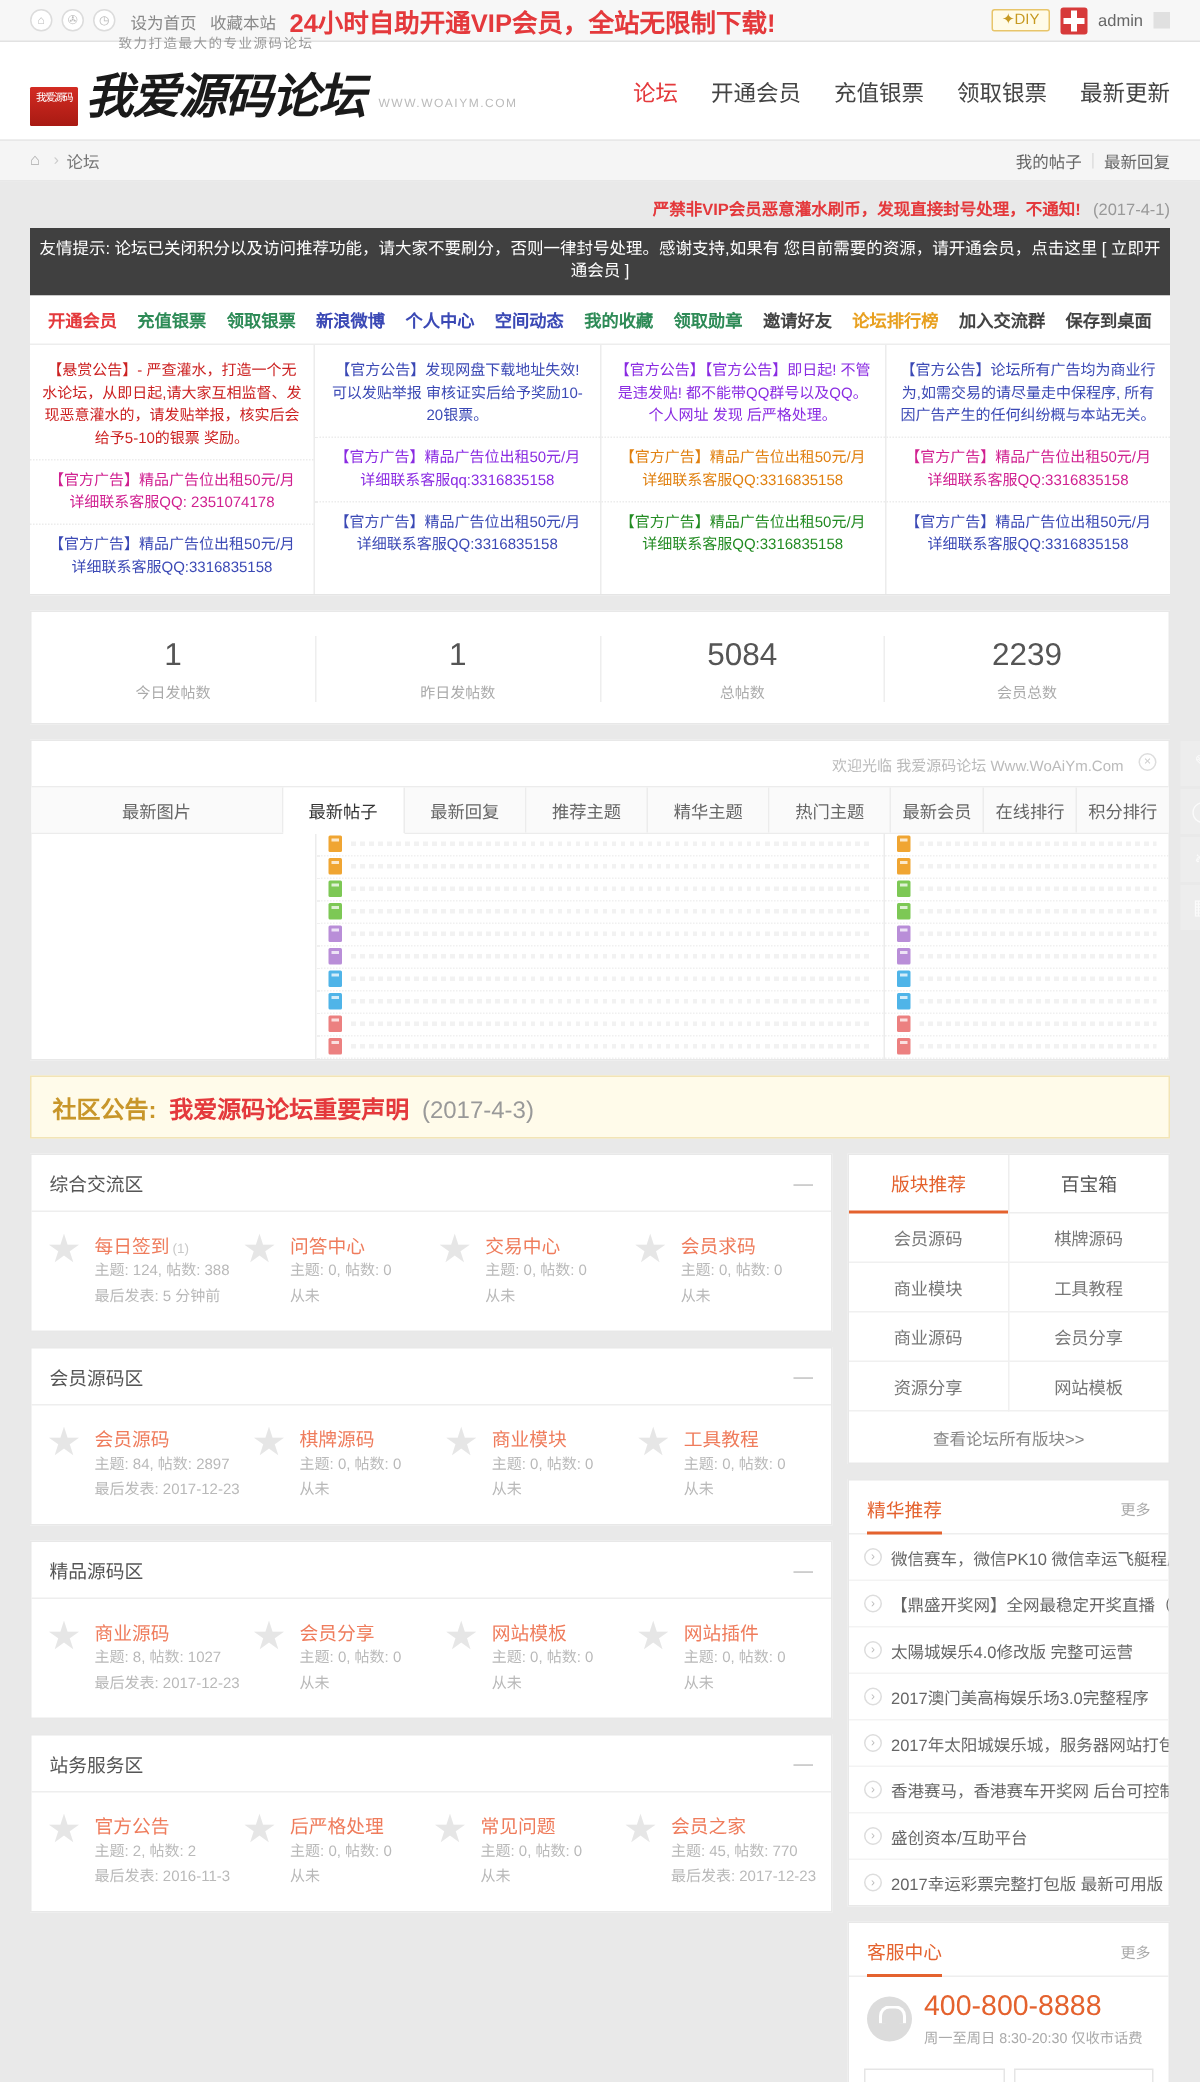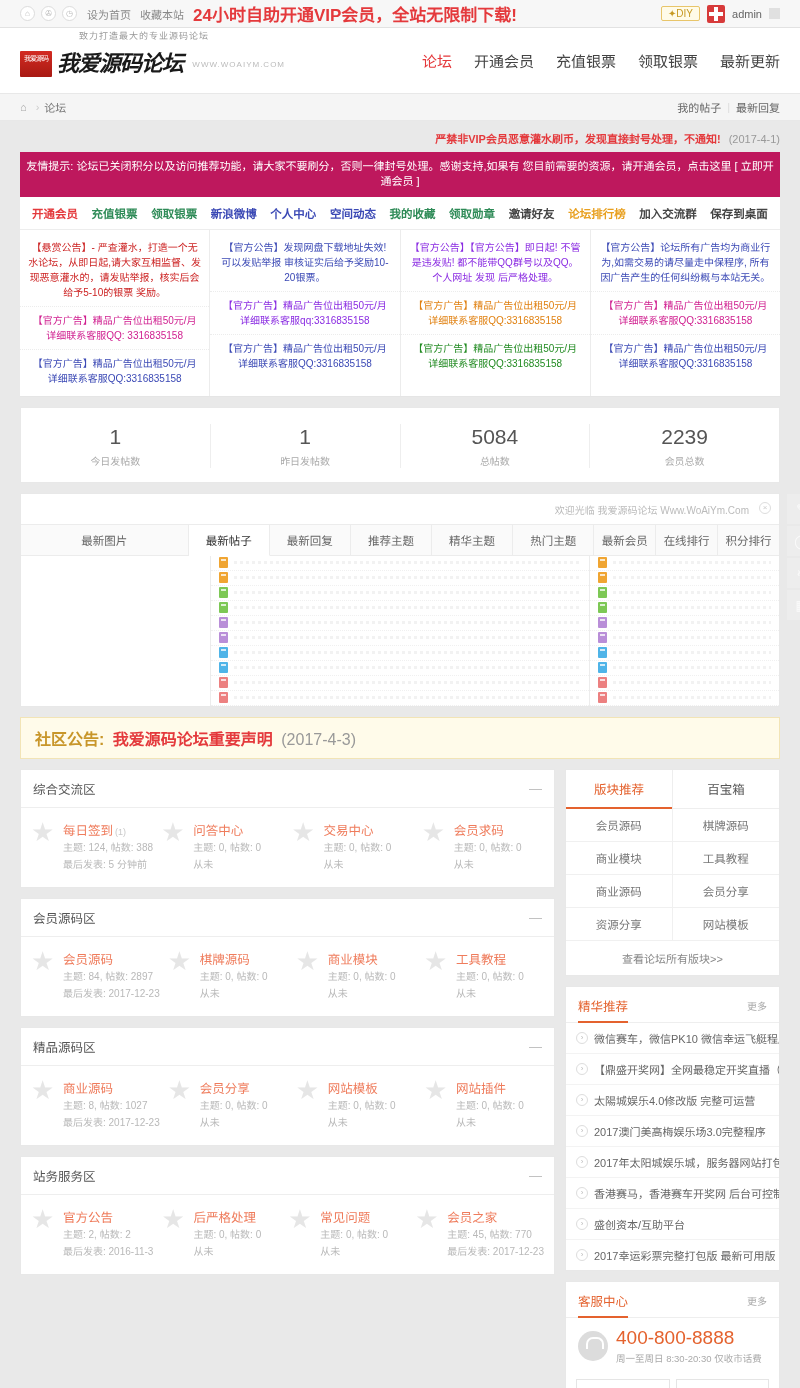--- a/index.html
+++ b/index.html
@@ -50,21 +50,21 @@
   .logo-block { display: flex; align-items: flex-end; }
   .logo-mark {
     width: 32px; height: 26px; background: linear-gradient(#d32b22, #a81a13);
     color: #fff; font-size: 7px; line-height: 9px; text-align: center;
     padding-top: 3px; letter-spacing: -1px; margin-right: 5px; border-radius: 1px;
   }
   .logo-txt-wrap { position: relative; }
   .logo-slogan { font-size: 9px; color: #999; position: absolute; top: -16px; left: 22px; letter-spacing: 1px; white-space: nowrap; }
   .logo-name {
     font-family: "Liberation Serif", "DejaVu Serif", serif;
-    font-size: 22px; font-weight: bold; font-style: italic; color: #1a1a1a; letter-spacing: -1px;
+    font-size: 32px; font-weight: bold; font-style: italic; color: #1a1a1a; letter-spacing: -1px;
   }
   .logo-url {
     display: inline-block; margin-left: 6px; font-size: 8px; color: #bbb;
     letter-spacing: 1px; vertical-align: 4px;
   }
   .main-nav { margin-left: auto; display: flex; gap: 22px; align-items: center; }
   .main-nav a { font-size: 15px; color: #444; }
   .main-nav a.active { color: #e4393c; }
 
   
@@ -78,21 +78,21 @@
   
   .announce-line {
     width: 760px; margin: 0 auto; padding: 9px 0 6px; text-align: right;
     font-size: 11px;
   }
   .announce-line b { color: #e4393c; }
   .announce-line span { color: #999; margin-left: 5px; }
 
   
   .ribbon {
-    width: 760px; margin: 0 auto; background: #be185d; color: #fff;
+    width: 760px; margin: 0 auto; background: #404040; color: #fff;
     font-size: 11px; text-align: center; padding: 7px 5px; line-height: 1.4;
   }
 
   
   .quicknav {
     width: 760px; margin: 0 auto; background: #fff; padding: 8px 12px;
     display: flex; gap: 0; justify-content: space-between; border-bottom: 1px solid #ededed;
   }
   .quicknav a { font-size: 11.5px; font-weight: bold; }
 
@@ -319,21 +319,21 @@
     <a style="color: rgb(46, 139, 87);">领取勋章</a>
     <a style="color: rgb(68, 68, 68);">邀请好友</a>
     <a style="color: rgb(232, 160, 32);">论坛排行榜</a>
     <a style="color: rgb(68, 68, 68);">加入交流群</a>
     <a style="color: rgb(68, 68, 68);">保存到桌面</a>
   </div>
 
 <div class="notice-wrap" id="notice-grid">
     <div class="notice-col">
       <div class="notice-cell nc-red">【悬赏公告】- 严查灌水，打造一个无水论坛，从即日起,请大家互相监督、发现恶意灌水的，请发贴举报，核实后会给予5-10的银票 奖励。</div>
-      <div class="notice-cell nc-pink">【官方广告】精品广告位出租50元/月详细联系客服QQ: 3316835158</div>
+      <div class="notice-cell nc-pink">【官方广告】精品广告位出租50元/月详细联系客服QQ: 2351074178</div>
       <div class="notice-cell nc-blue">【官方广告】精品广告位出租50元/月详细联系客服QQ:3316835158</div>
     </div>
     <div class="notice-col">
       <div class="notice-cell nc-blue">【官方公告】发现网盘下载地址失效! 可以发贴举报 审核证实后给予奖励10-20银票。</div>
       <div class="notice-cell nc-purple">【官方广告】精品广告位出租50元/月详细联系客服qq:3316835158</div>
       <div class="notice-cell nc-blue">【官方广告】精品广告位出租50元/月详细联系客服QQ:3316835158</div>
     </div>
     <div class="notice-col">
       <div class="notice-cell nc-purple">【官方公告】【官方公告】即日起! 不管是违发贴! 都不能带QQ群号以及QQ。个人网址 发现 后严格处理。</div>
       <div class="notice-cell nc-orange">【官方广告】精品广告位出租50元/月详细联系客服QQ:3316835158</div>

